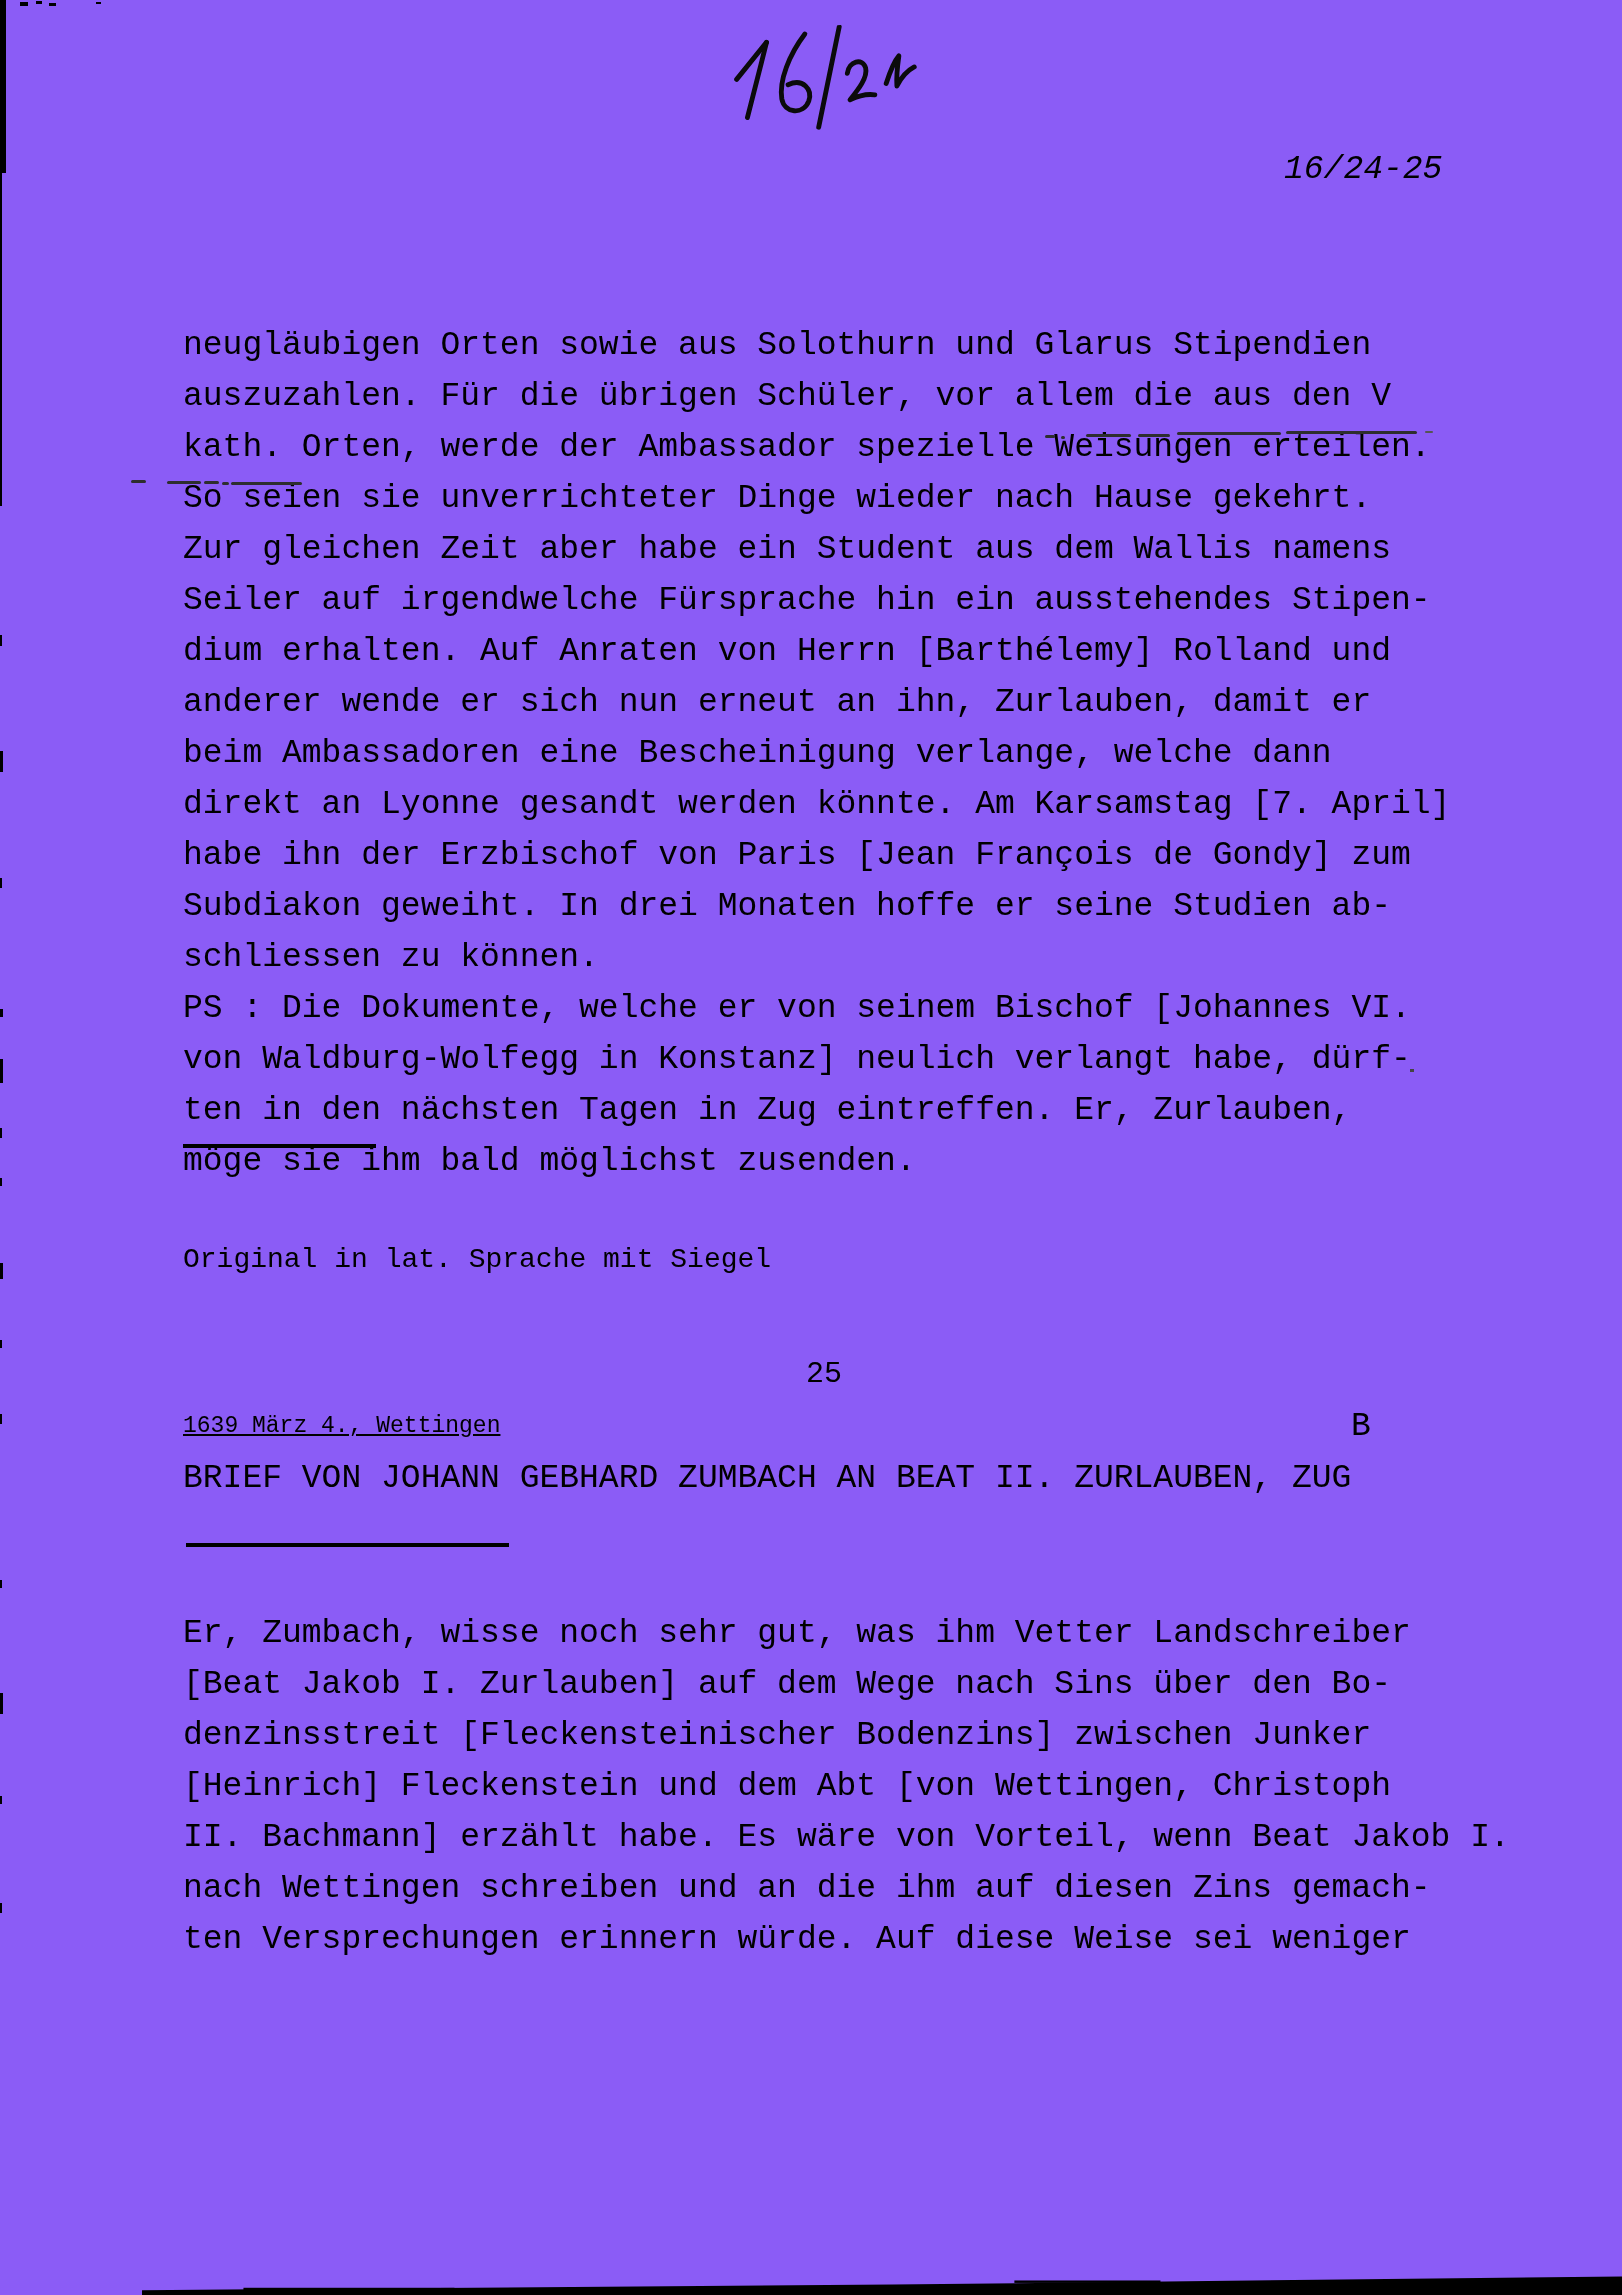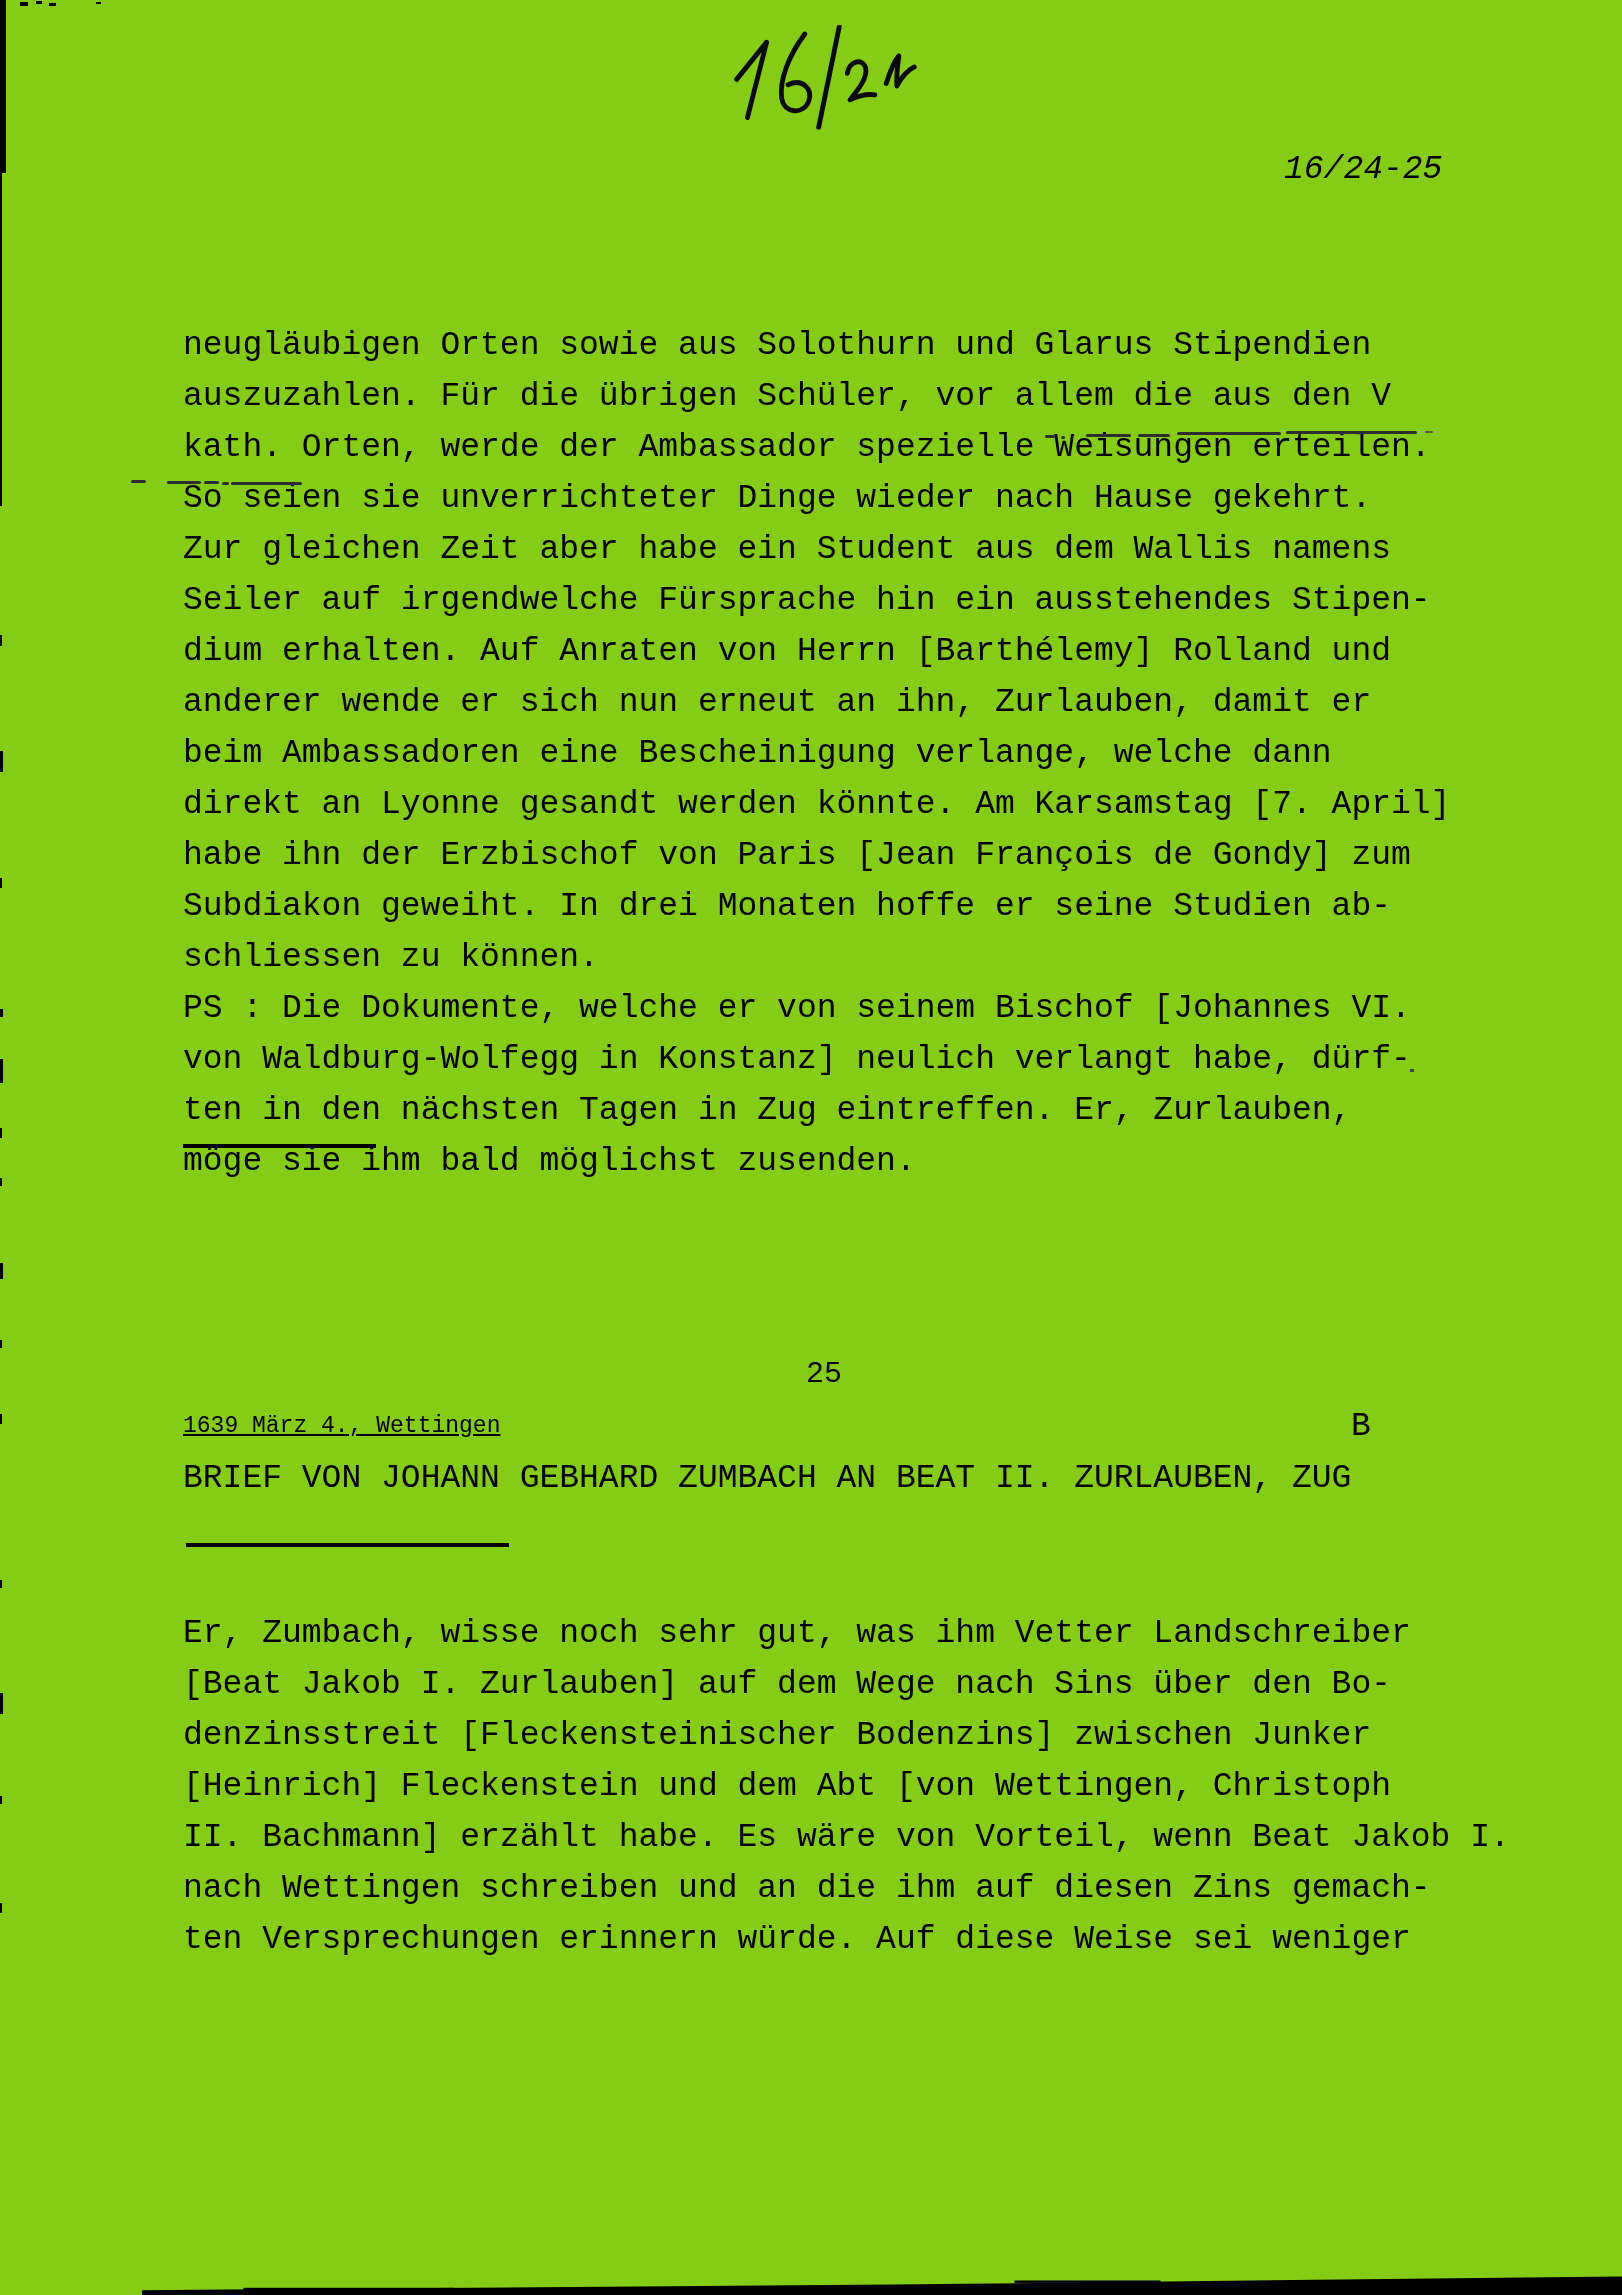--- a/index.html
+++ b/index.html
@@ -1,18 +1,18 @@
 <!DOCTYPE html>
 <html style="font-size:13px"><head>
 <meta charset="utf-8">
 <style>
   html,body { margin:0; padding:0; background:#777; }
   .page {
     position:relative; width:1623px; height:2295px;
-    background:#84cc16; color:#000;
+    background:#8b5cf6; color:#000;
     font-family:"Liberation Mono", monospace;
     overflow:hidden; margin:0 auto;
   }
   .body-block { position:absolute; left:183px; font-size:33px; line-height:51px; white-space:pre; }
   .body-block .line { height:51px; }
   .pageref {
     position:absolute; left:1284px; top:144px;
     font-size:33px; line-height:51px; font-style:italic; white-space:pre;
   }
   .rule { position:absolute; background:#000; }
@@ -64,20 +64,21 @@
     <div class="pencil" style="left:204px; top:481px; width:14.6px; height:3.2px;"></div>
     <div class="pencil" style="left:222px; top:482px; width:6.5px; height:3.2px;"></div>
     <div class="pencil" style="left:231px; top:482px; width:71px; height:3.2px;"></div>
   </div>
 
   <div class="artifact" style="left:1410px; top:1069px; width:4px; height:3.2px; background:#444;"></div>
 
   <div class="rule" style="left:183px; top:1144px; width:193px; height:4px;"></div>
 
   <div class="src-block">
+    <div>Original in lat. Sprache mit Siegel</div>
   </div>
 
   <div class="entry-number">25</div>
   <div class="date-line">1639 März 4., Wettingen</div>
   <div class="side-letter">B</div>
   <div class="title-line">BRIEF VON JOHANN GEBHARD ZUMBACH AN BEAT II. ZURLAUBEN, ZUG</div>
 
   <div class="rule" style="left:186px; top:1543px; width:323px; height:4px;"></div>
 
   <div class="body-block" style="top:1506px;">

